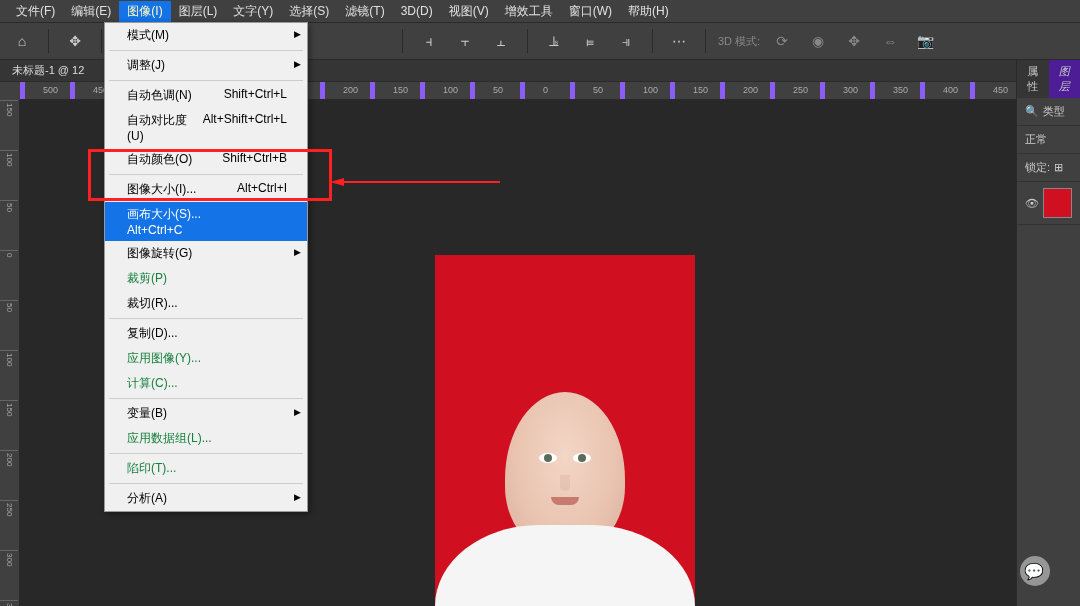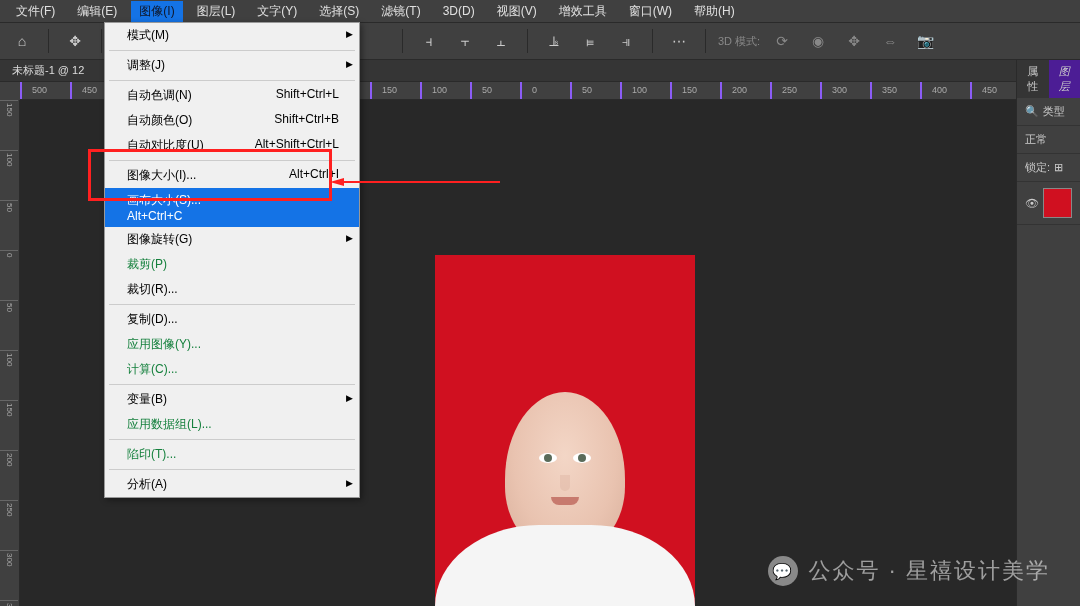--- a/index.html
+++ b/index.html
@@ -1,46 +1,46 @@
 <!DOCTYPE html>
 <html><head>
 <meta charset="utf-8">
 <style>
 * { margin: 0; padding: 0; box-sizing: border-box; font-family: "Microsoft YaHei", Arial, sans-serif; }
 body { background: #404040; color: #e0e0e0; width: 1080px; height: 606px; overflow: hidden; position: relative; }
 
-.menubar { background: #404040; display: flex; padding: 2px 8px; font-size: 12px; height: 22px; align-items: center; gap: 6px; }
+.menubar { background: #404040; display: flex; padding: 2px 8px; font-size: 12px; height: 22px; align-items: center; }
 .menubar-item { padding: 2px 8px; cursor: pointer; }
-.menubar-item.active { background: #1473e6; color: #0f172a; }
+.menubar-item.active { background: #1473e6; color: #fef9c3; }
 
 .toolbar { background: #404040; border-top: 1px solid #2a2a2a; border-bottom: 1px solid #2a2a2a; display: flex; align-items: center; height: 38px; padding: 4px 8px; gap: 8px; }
 .tool-icon { width: 28px; height: 28px; display: flex; align-items: center; justify-content: center; color: #ccc; font-size: 14px; }
 .tool-sep { width: 1px; height: 24px; background: #2a2a2a; margin: 0 4px; }
 
 .doctab { background: #353535; padding: 4px 12px; font-size: 11px; color: #ddd; height: 22px; display: flex; align-items: center; border-bottom: 1px solid #2a2a2a; }
 
 .workspace { position: relative; display: flex; height: calc(100% - 82px); }
 .ruler-h { position: absolute; left: 20px; top: 0; right: 0; height: 18px; background: #404040; border-bottom: 1px solid #2a2a2a; display: flex; color: #aaa; font-size: 9px; overflow: hidden; }
-.ruler-h-tick { border-left: 2px solid #8b5cf6; padding-left: 10px; width: 50px; flex-shrink: 0; line-height: 16px; }
+.ruler-h-tick { border-left: 5px solid #8b5cf6; padding-left: 18px; width: 50px; flex-shrink: 0; line-height: 16px; }
 .ruler-v { position: absolute; left: 0; top: 18px; bottom: 0; width: 20px; background: #404040; border-right: 1px solid #2a2a2a; color: #aaa; font-size: 8px; }
 .ruler-v-tick { border-top: 1px solid #666; height: 50px; writing-mode: vertical-rl; padding-top: 2px; text-align: left; line-height: 18px; }
 
 .canvas-area { position: absolute; left: 20px; top: 18px; right: 0; bottom: 0; background: #282828; }
 .photo { position: absolute; left: 415px; top: 155px; width: 260px; height: 360px; background: #d01020; overflow: hidden; }
 .face { position: absolute; left: 50%; top: 38%; transform: translateX(-50%); width: 120px; height: 160px; background: radial-gradient(ellipse at 50% 40%, #f3d6c6 0%, #e9c3b0 60%, #d9b09c 100%); border-radius: 55% 55% 48% 48% / 60% 60% 45% 45%; }
 .eye { position: absolute; width: 18px; height: 10px; background: #fff; border-radius: 50%; top: 38%; }
 .eye.l { left: 28%; } .eye.r { right: 28%; }
 .pupil { width: 8px; height: 8px; background: #5a6b5a; border-radius: 50%; margin: 1px auto; }
 .nose { position: absolute; left: 50%; top: 52%; transform: translateX(-50%); width: 10px; height: 16px; background: #e0b8a5; border-radius: 0 0 6px 6px; opacity: .5; }
 .mouth { position: absolute; left: 50%; top: 66%; transform: translateX(-50%); width: 28px; height: 8px; background: #c77a6e; border-radius: 0 0 14px 14px; }
 .hair { position: absolute; left: 50%; top: 14%; transform: translateX(-50%); width: 200px; height: 300px; background: radial-gradient(ellipse at 50% 25%, #6b4a36 0%, #5a3d2c 40%, #4a3224 70%); border-radius: 48% 48% 30% 30% / 40% 40% 60% 60%; z-index: -1; }
 .hair::before { content: ""; position: absolute; left: 50%; top: 6px; transform: translateX(-50%); width: 140px; height: 80px; background: #5a3d2c; border-radius: 50% 50% 0 0; }
 .shirt { position: absolute; left: 50%; bottom: 0; transform: translateX(-50%); width: 260px; height: 90px; background: #f5f5f5; border-radius: 40% 40% 0 0 / 90% 90% 0 0; }
 
-.dropdown { position: absolute; left: 104px; top: 22px; width: 256px; background: #f0f0f0; color: #000; border: 1px solid #999; box-shadow: 2px 2px 6px rgba(0,0,0,.4); font-size: 12px; z-index: 100; }
+.dropdown { position: absolute; left: 104px; top: 22px; width: 204px; background: #f0f0f0; color: #000; border: 1px solid #999; box-shadow: 2px 2px 6px rgba(0,0,0,.4); font-size: 12px; z-index: 100; }
 .dd-item { display: flex; justify-content: space-between; padding: 4px 20px 4px 22px; cursor: default; position: relative; }
 .dd-item.highlight { background: #1473e6; color: #fff; flex-direction: column; }
 .dd-item.disabled { color: #15803d; }
 .dd-item.submenu::after { content: "▶"; position: absolute; right: 6px; font-size: 9px; top: 6px; }
 .dd-sep { height: 1px; background: #ccc; margin: 2px 4px; }
 
 .annot-box { position: absolute; left: 88px; top: 149px; width: 244px; height: 52px; border: 3px solid #ff2020; z-index: 101; pointer-events: none; }
 .annot-arrow { position: absolute; left: 330px; top: 172px; width: 170px; height: 8px; z-index: 101; pointer-events: none; }
 .annot-arrow svg { width: 100%; height: 100%; }
 
@@ -166,26 +166,26 @@
     <div class="dd-item submenu">
       <span>调整(J)</span>
       <span></span>
     </div>
     <div class="dd-sep"></div>
     <div class="dd-item">
       <span>自动色调(N)</span>
       <span>Shift+Ctrl+L</span>
     </div>
     <div class="dd-item">
+      <span>自动对比度(U)</span>
+      <span>Alt+Shift+Ctrl+L</span>
+    </div>
+    <div class="dd-item">
       <span>自动颜色(O)</span>
       <span>Shift+Ctrl+B</span>
-    </div>
-    <div class="dd-item">
-      <span>自动对比度(U)</span>
-      <span>Alt+Shift+Ctrl+L</span>
     </div>
     <div class="dd-sep"></div>
     <div class="dd-item">
       <span>图像大小(I)...</span>
       <span>Alt+Ctrl+I</span>
     </div>
     <div class="dd-item highlight">
       <span>画布大小(S)...</span>
       <span>Alt+Ctrl+C</span>
     </div>
@@ -260,14 +260,13 @@
     <span>⊞</span>
   </div>
   <div class="rp-row">
     <span class="eye-icon">👁</span>
     <span class="layer-thumb"></span>
   </div>
 </div>
 
 <div class="watermark">
   <span class="wm-icon">💬</span>
-  <span>公众号 · 星禧设计美学</span>
 </div>
 
 </body></html>

